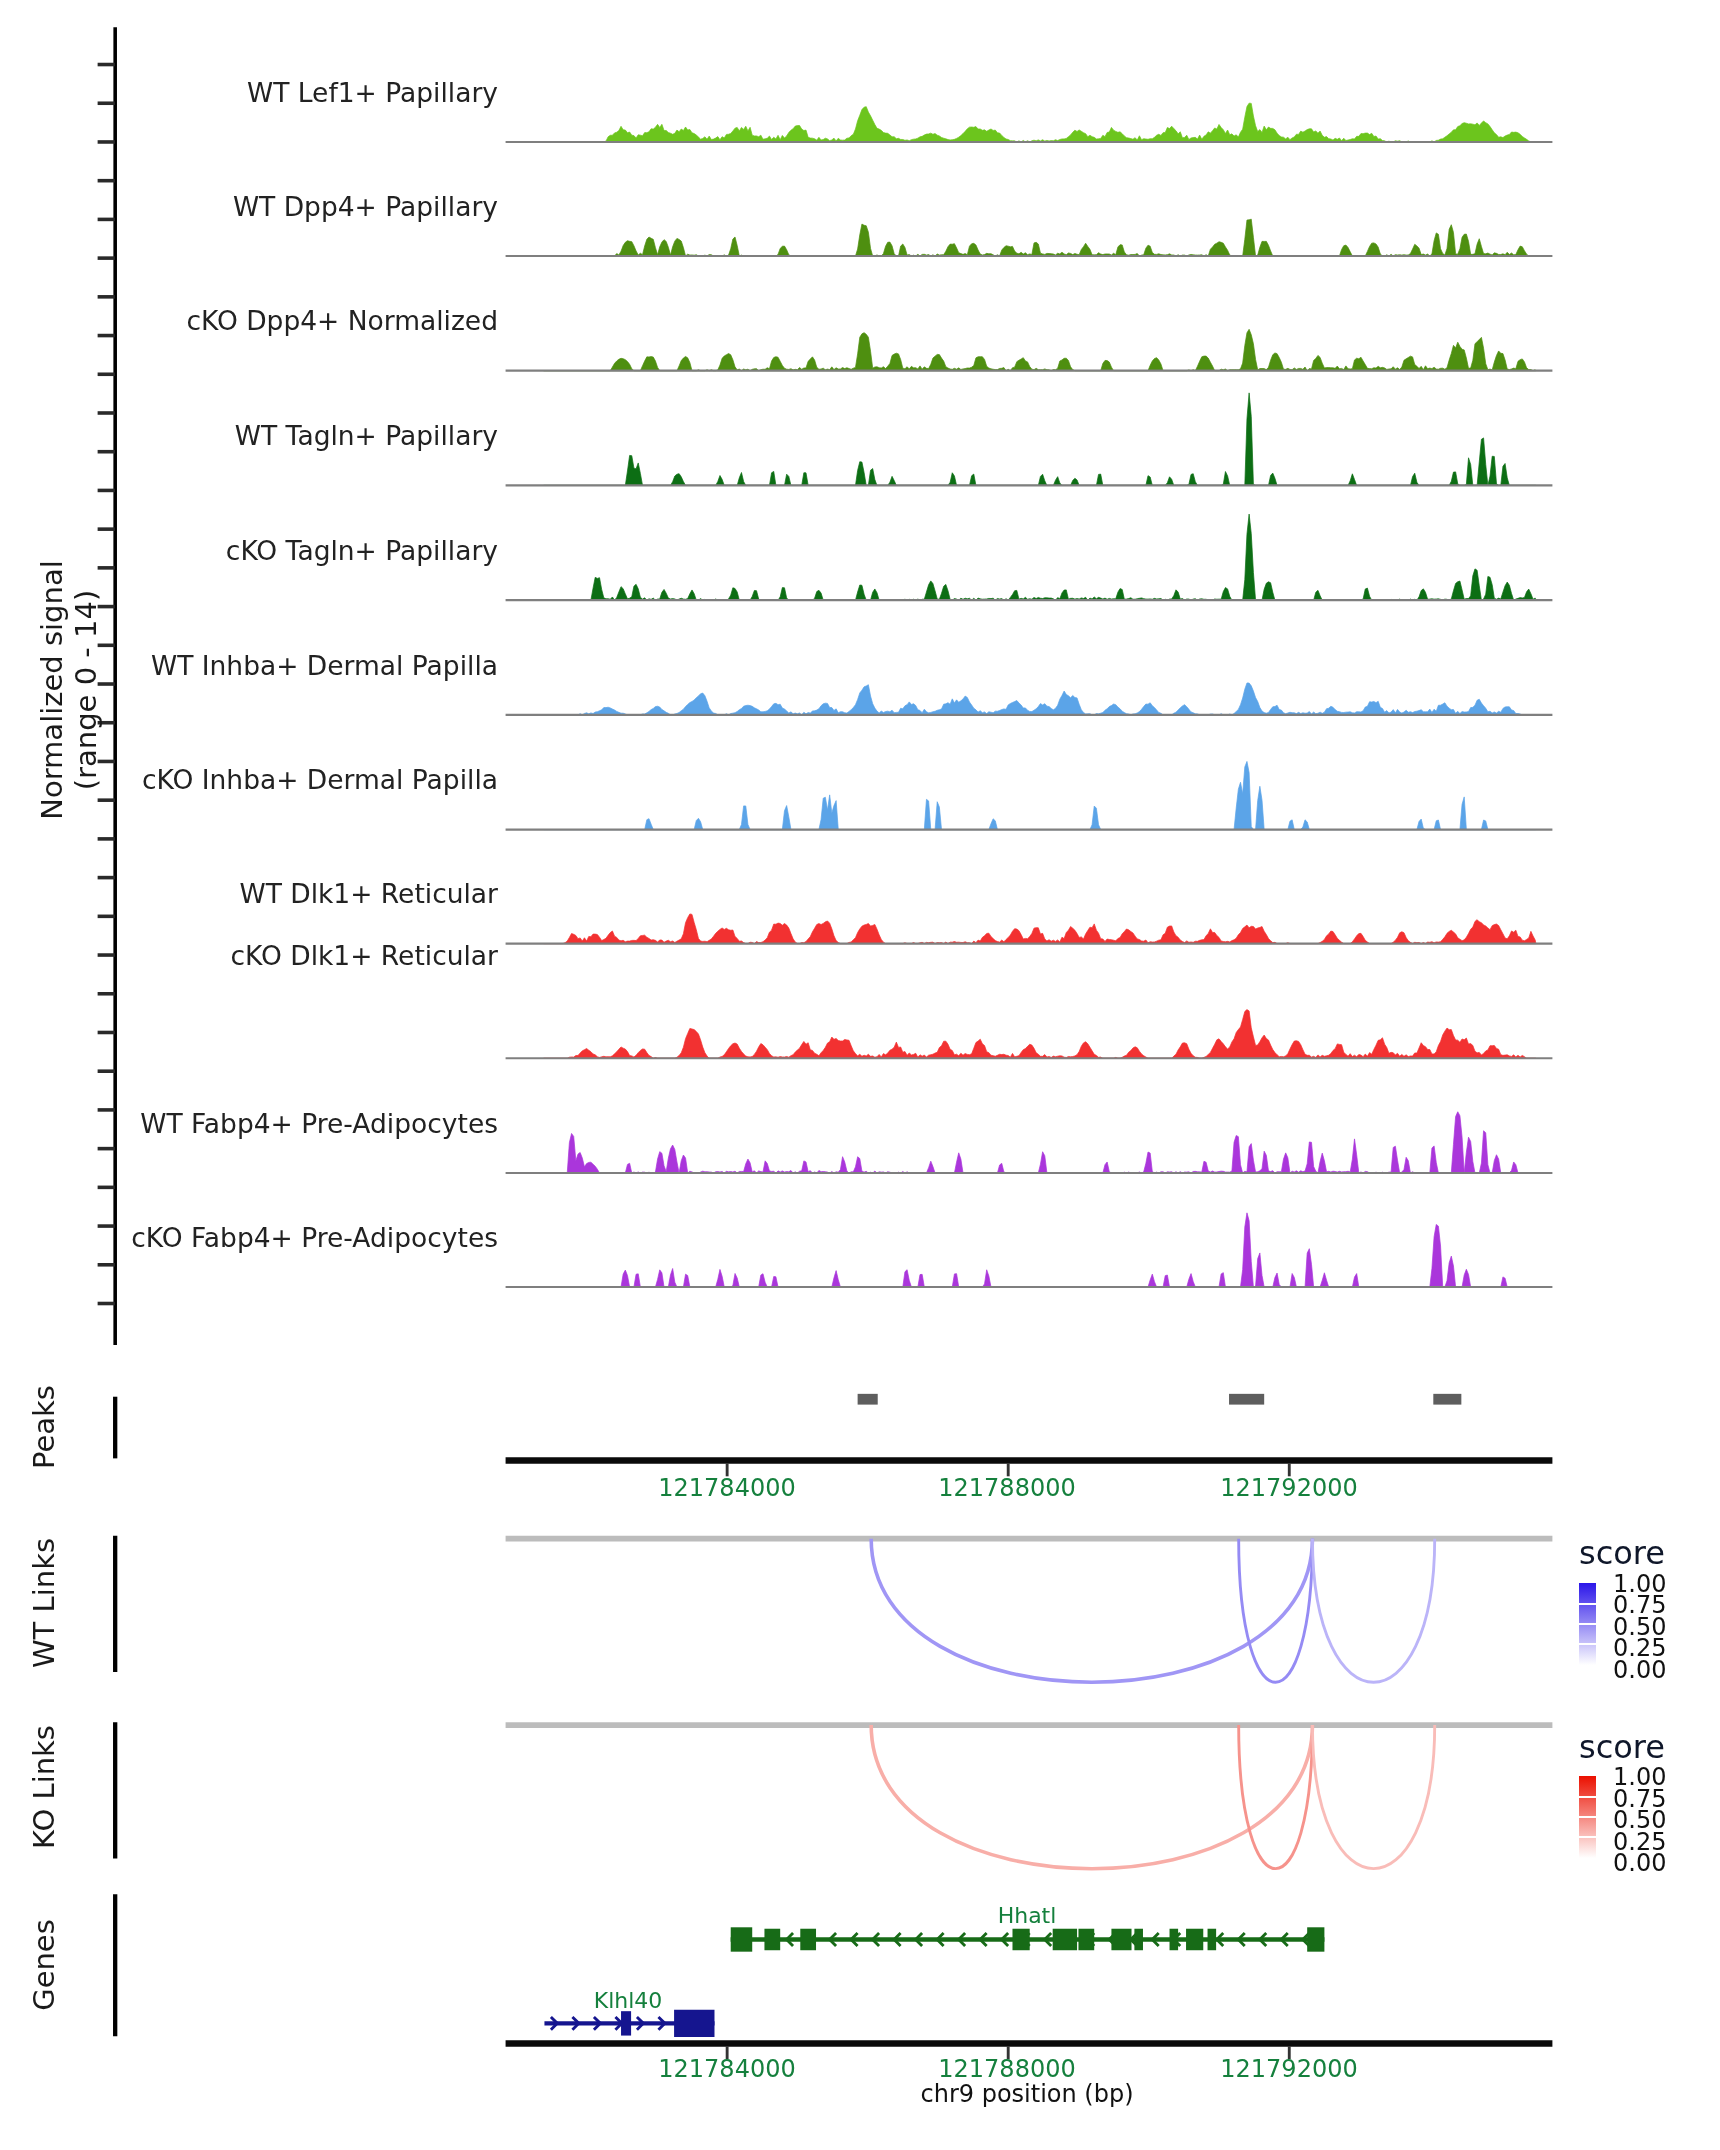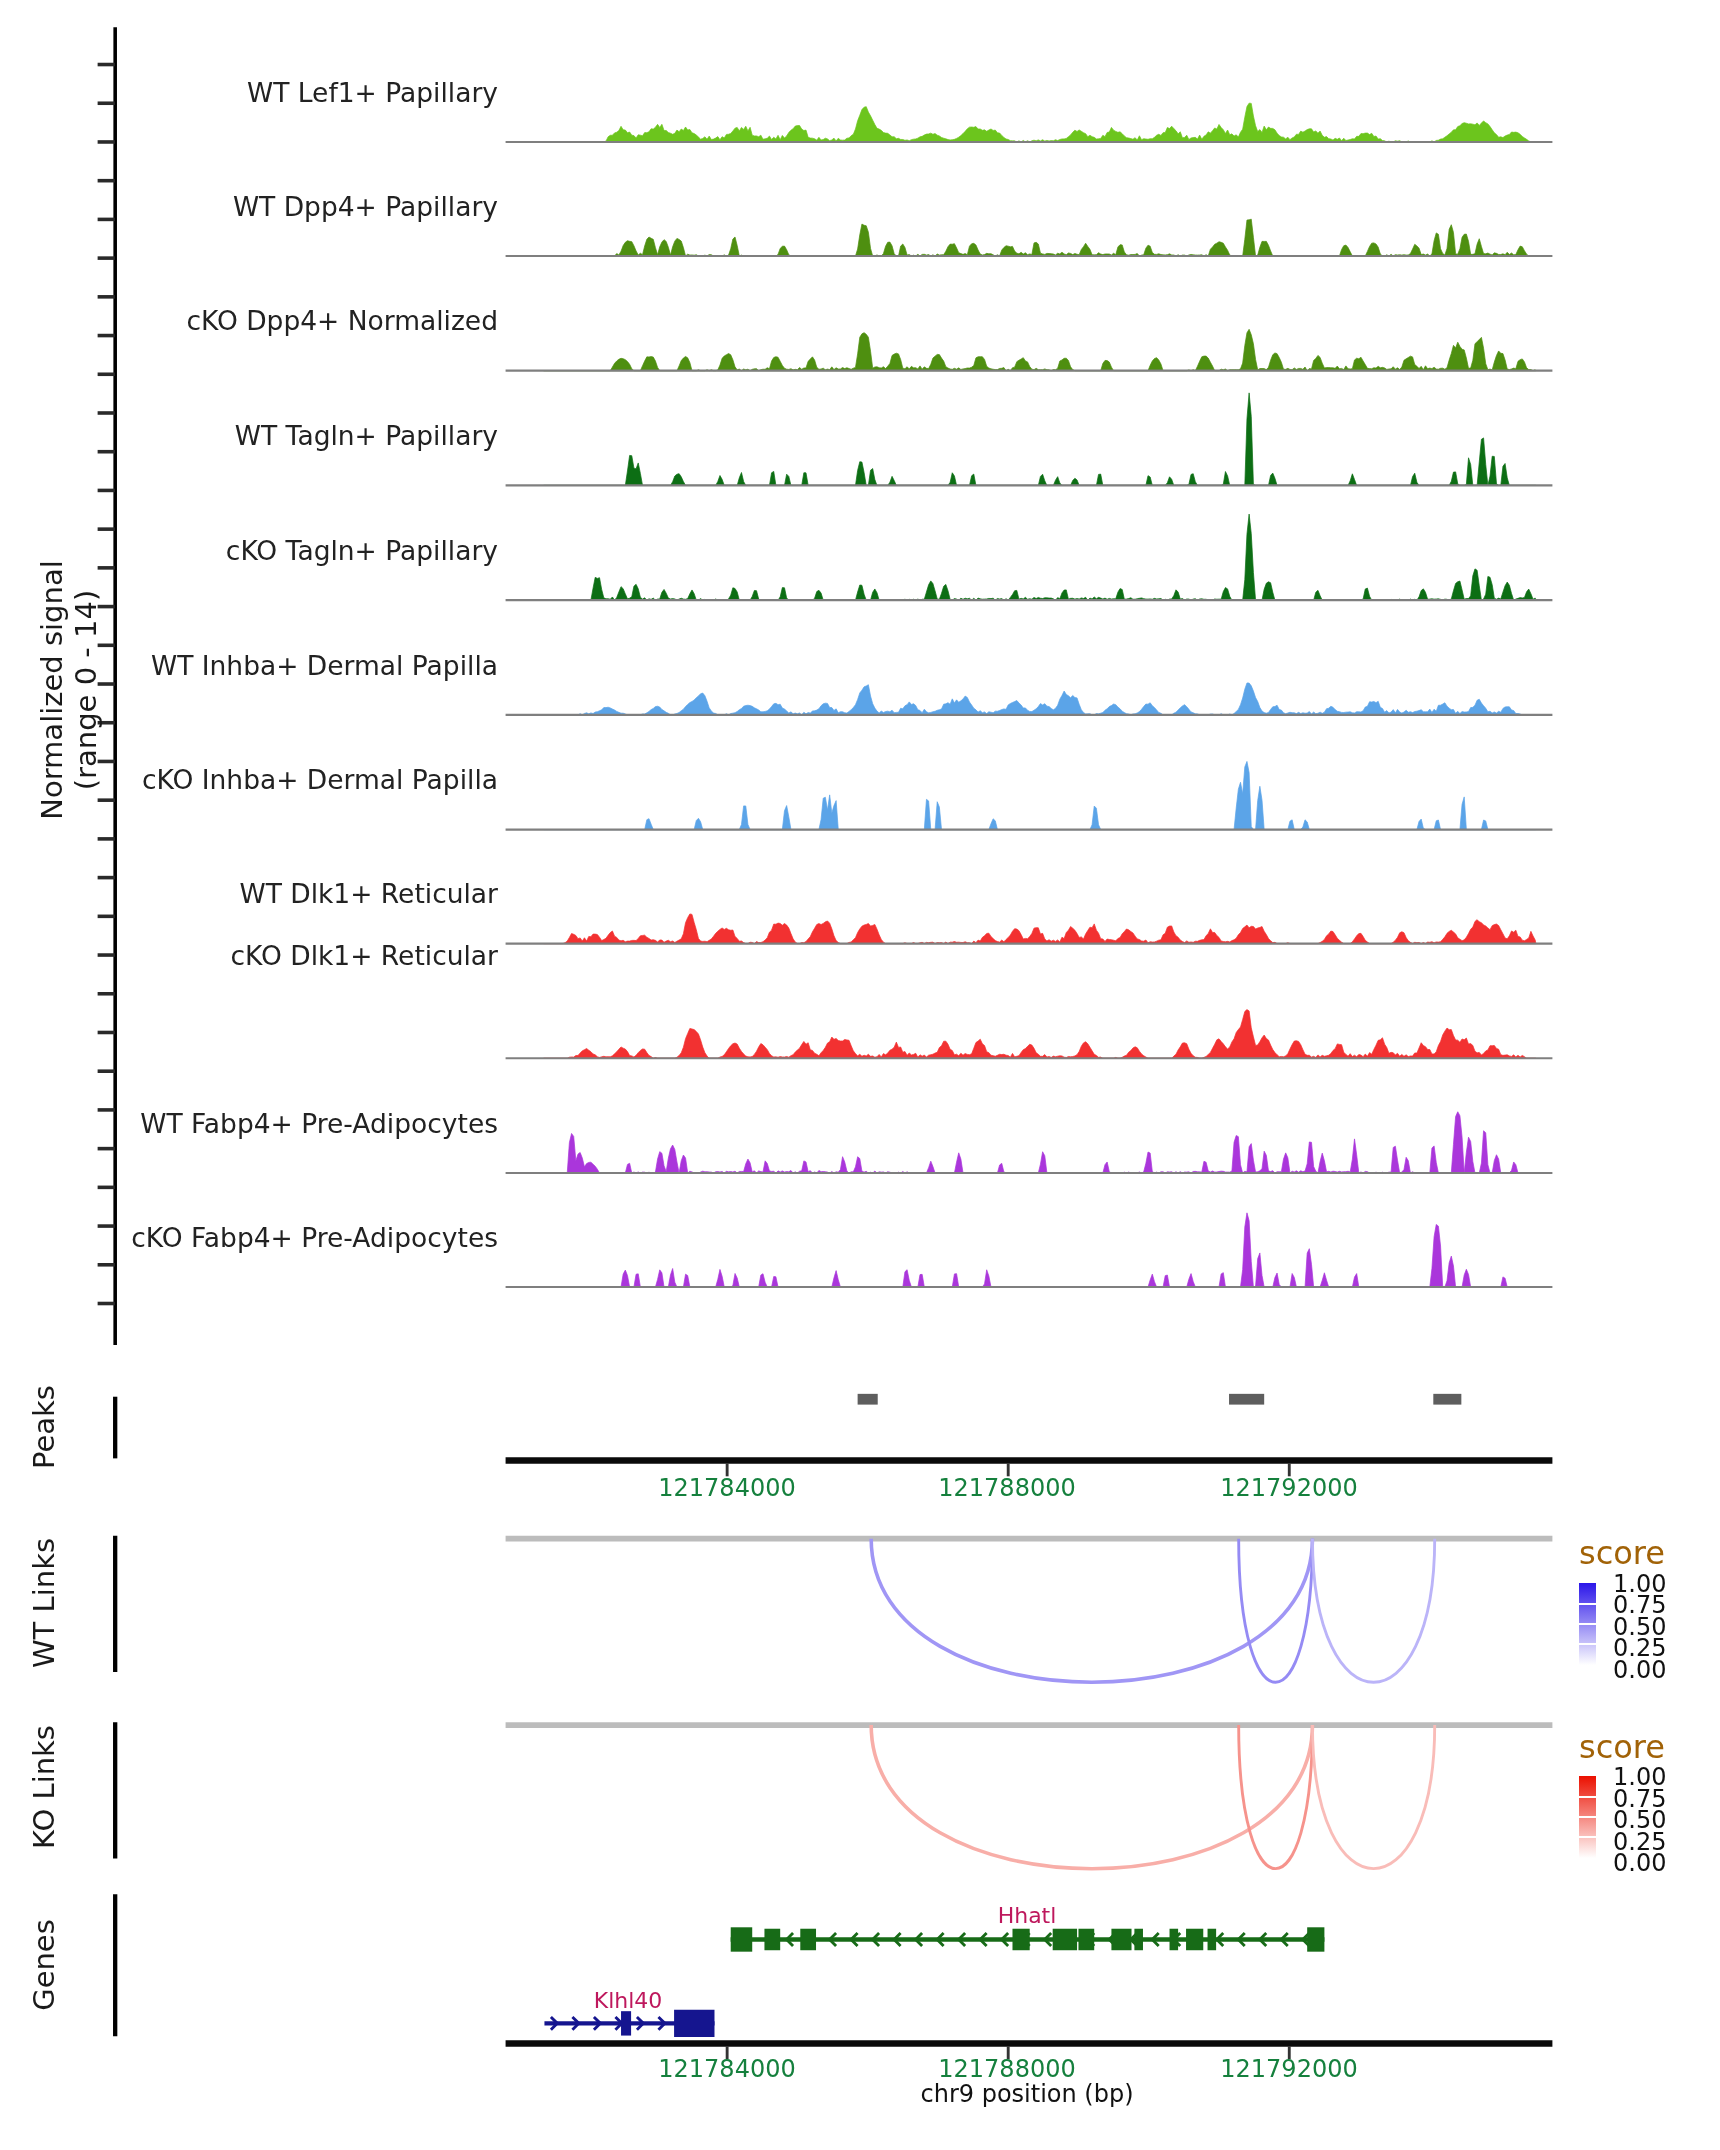--- a/index.html
+++ b/index.html
@@ -4,23 +4,23 @@
 <style>
   html,body{margin:0;padding:0;background:#fff}
   #fig{position:relative;width:1721px;height:2151px;background:#fff;overflow:hidden;
        font-family:"DejaVu Sans","Liberation Sans",sans-serif;color:#1a1a1a}
   #gfx{position:absolute;left:0;top:0}
   .txt{position:absolute;white-space:nowrap;color:#1a1a1a}
   .track-label{left:97px;width:401px;text-align:right;font-size:26.5px;transform:translateY(-50%);color:#222}
   .rot{transform:translate(-50%,-50%) rotate(-90deg);font-size:29px;text-align:center;line-height:1.18}
   .xtick{width:229px;text-align:center;font-size:24px;color:#15803d;transform:translateX(-50%)}
   .axis-title{font-size:24px;transform:translateX(-50%);color:#111}
-  .legend-title{font-size:32px;color:#a16207}
+  .legend-title{font-size:32px;color:#0f172a}
   .legend-num{font-size:24px;transform:translateY(-50%);color:#111}
-  .gene-label{font-size:22px;transform:translateX(-50%);color:#be185d}
+  .gene-label{font-size:22px;transform:translateX(-50%);color:#15803d}
   .bar{position:absolute;width:17px;height:82px}
   .notch{position:absolute;left:0;width:100%;height:2.2px;background:#ffffff}
 </style>
 </head>
 <body>
 
 <div id="fig">
 
   <svg id="gfx" width="1721" height="2151" viewBox="0 0 2400 3000">
     <g id="g-signal-axis">

